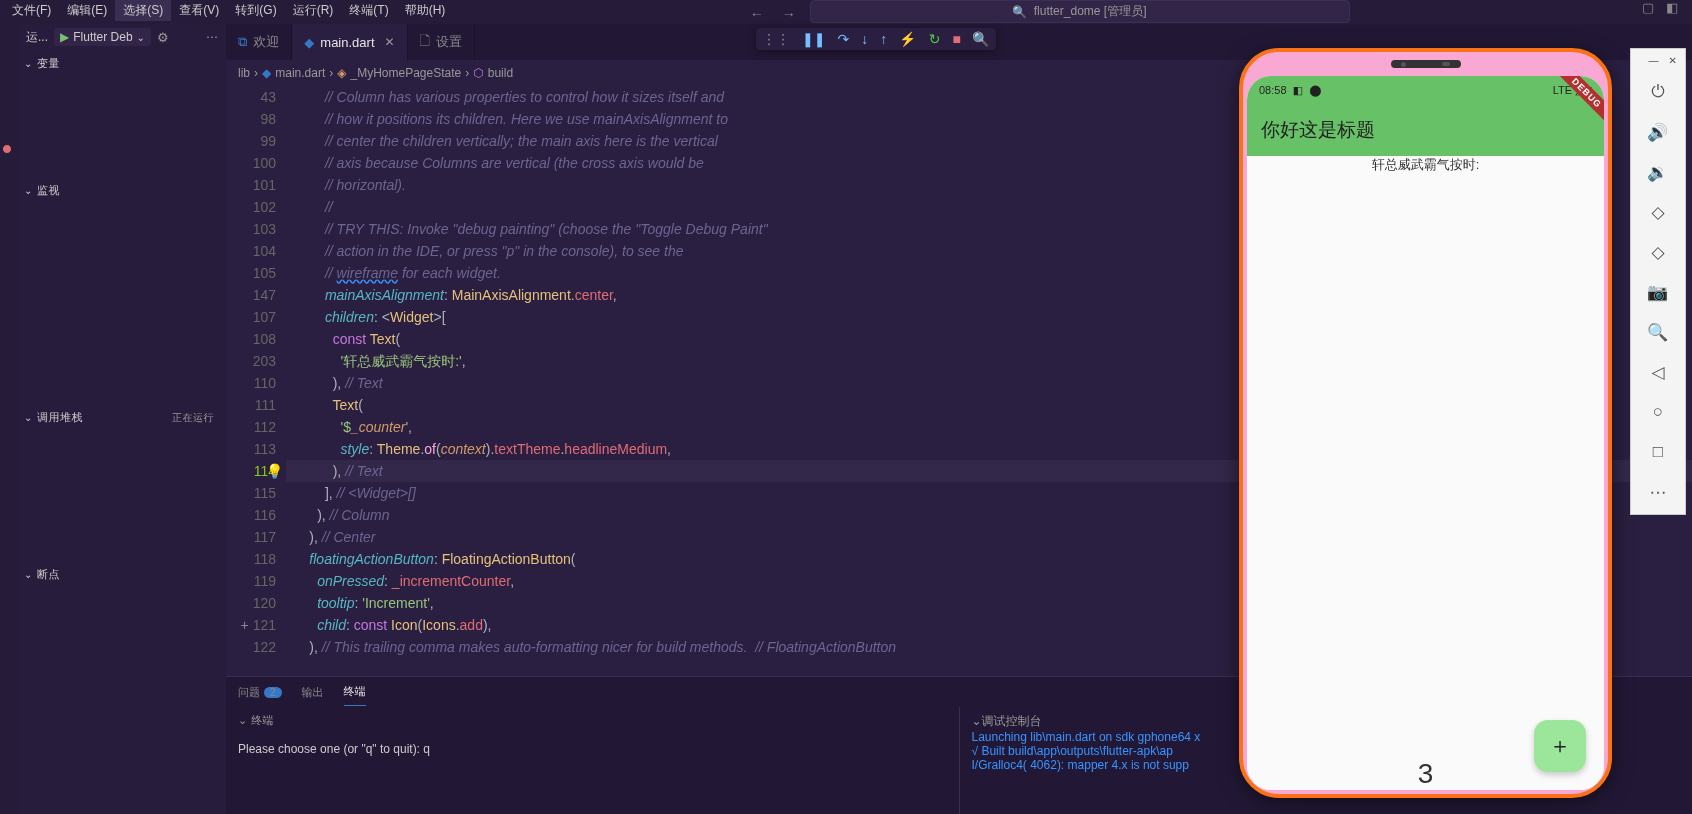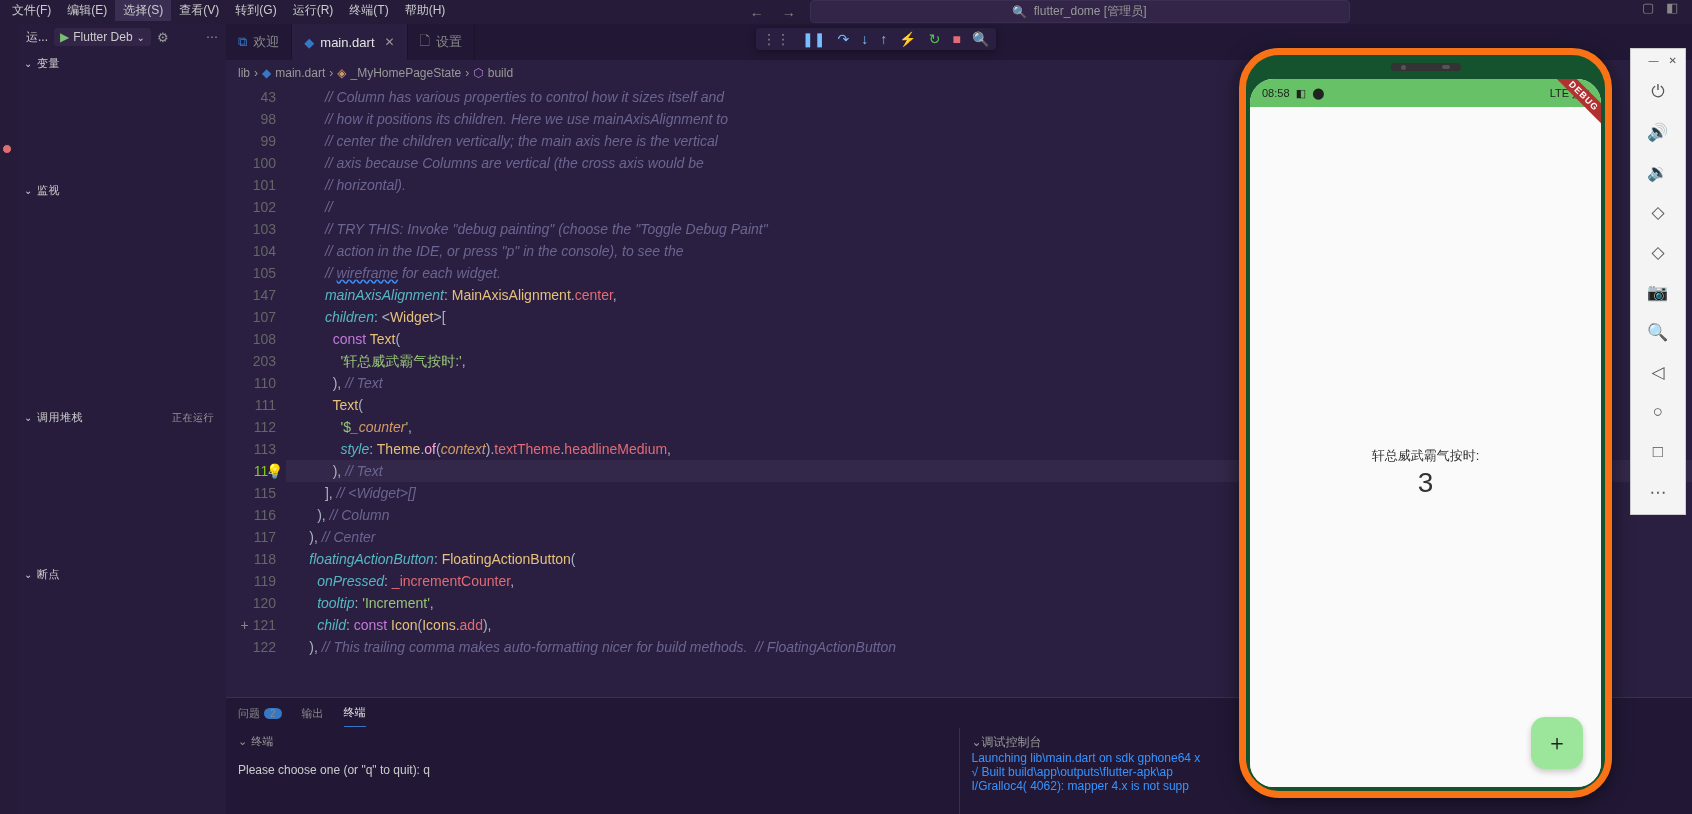--- a/index.html
+++ b/index.html
@@ -41,42 +41,42 @@
 .c-key{color:#c678dd}
 .c-prop{color:#56b6c2;font-style:italic}
 .c-class{color:#e5c07b}
 .c-str{color:#98c379}
 .c-fn{color:#f9a8d4}
 .c-var{color:#d19a66;font-style:italic}
 .c-punc{color:#abb2bf}
 .c-const{color:#e06c75}
 .cur-line{background:#332849}
 .bulb{position:absolute;left:-20px;color:#e5c07b;font-size:14px}
-.panel{height:117px;background:#221836;border-top:1px solid #3a2e52;display:flex;flex-direction:column}
+.panel{height:138px;background:#221836;border-top:1px solid #3a2e52;display:flex;flex-direction:column}
 .panel-tabs{height:30px;display:flex;align-items:center;padding:0 12px;gap:20px;font-size:11px;color:#888}
 .panel-tabs .pt{cursor:pointer;padding:6px 0}
 .panel-tabs .pt.active{color:#e4e4e4;border-bottom:1px solid #3478c6}
 .panel-tabs .badge{background:#3478c6;border-radius:8px;padding:0 6px;font-size:10px;margin-left:4px}
 .panel-body{flex:1;display:flex}
 .term{flex:1;padding:6px 12px;font-family:Consolas,monospace;font-size:12px;color:#ccc;border-right:1px solid #3a2e52}
 .term .hdr2{display:flex;align-items:center;gap:4px;font-size:11px;color:#999;padding-bottom:4px}
 .dbgcon{flex:1;padding:6px 12px;font-family:Consolas,monospace;font-size:12px}
 .dbgcon .l1{color:#3794ff}
 .dbgcon .l2{color:#3794ff}
 .dbgcon .l3{color:#3794ff}
-.emulator{position:absolute;top:48px;right:80px;width:373px;height:750px;background:#14532d;border-radius:40px;border:7px solid #f97316;overflow:hidden;box-shadow:0 4px 20px rgba(0,0,0,.5)}
+.emulator{position:absolute;top:48px;right:80px;width:373px;height:750px;background:#f9a8d4;border-radius:40px;border:4px solid #f97316;overflow:hidden;box-shadow:0 4px 20px rgba(0,0,0,.5)}
 .emulator .notch{position:absolute;top:8px;left:50%;transform:translateX(-50%);width:70px;height:8px;background:#333;border-radius:4px;display:flex;align-items:center;justify-content:space-around;gap:15px}
 .emulator .notch::before{content:"";width:5px;height:5px;background:#555;border-radius:50%}
 .emulator .notch::after{content:"";width:8px;height:4px;background:#555;border-radius:2px}
 .emulator .screen{position:absolute;top:24px;left:4px;right:4px;bottom:4px;background:#fafafa;border-radius:24px;overflow:hidden}
 .emulator .statusbar{height:28px;background:#67c267;display:flex;align-items:center;justify-content:space-between;padding:0 12px;font-size:11px;color:#222}
 .emulator .appbar{height:52px;background:#67c267;display:flex;align-items:center;padding:0 14px;font-size:19px;color:#222}
 .emulator .debug-banner{position:absolute;top:0;right:0;width:0;height:0;overflow:visible}
 .emulator .debug-banner span{position:absolute;top:10px;right:-28px;background:#b33030;color:#fff;font-size:9px;padding:2px 26px;transform:rotate(45deg);font-weight:bold;letter-spacing:1px}
-.emulator .content{position:absolute;top:80px;left:0;right:0;bottom:0;display:flex;flex-direction:column;align-items:center;justify-content:center;background:#fafafa}
+.emulator .content{position:absolute;top:80px;left:0;right:0;bottom:0;display:flex;flex-direction:column;align-items:center;justify-content:space-between;background:#fafafa}
 .emulator .content .t1{font-size:13px;color:#333}
 .emulator .content .t2{font-size:28px;color:#333;margin-top:2px}
 .emulator .fab{position:absolute;bottom:18px;right:18px;width:52px;height:52px;background:#9be69b;border-radius:14px;display:flex;align-items:center;justify-content:center;font-size:22px;color:#222;box-shadow:0 3px 6px rgba(0,0,0,.2)}
 .emuctl{position:absolute;top:48px;right:6px;width:56px;background:#f4f4f4;border:1px solid #ccc;display:flex;flex-direction:column;align-items:center;padding:4px;gap:4px}
 .emuctl .topctl{display:flex;gap:10px;width:100%;justify-content:flex-end;padding:2px 4px 4px}
 .emuctl .topctl span{font-size:10px;color:#555;cursor:pointer}
 .emuctl .btn{width:38px;height:36px;display:flex;align-items:center;justify-content:center;font-size:17px;color:#555;cursor:pointer;border-radius:3px}
 .activitybar{position:absolute;left:0;top:24px;width:18px;height:calc(100% - 24px);background:#261c3a;display:flex;flex-direction:column;align-items:center;padding-top:40px;gap:14px}
 .warn-dot{position:absolute;left:2px;top:144px;width:10px;height:10px;background:#e06c75;border-radius:50%;border:1px solid #1e1e2e}
 .running{font-size:10px;color:#999;margin-left:auto;margin-right:6px}
@@ -250,20 +250,23 @@
   </div>
 </div>
 
 <div class="emulator">
   <div class="notch"></div>
   <div class="screen">
     <div class="statusbar">
       <span><span>08:58</span> &nbsp;◧&nbsp; ⬤</span>
       <span><span>LTE</span> ◿◢</span>
     </div>
+    <div class="appbar">
+      <span>你好这是标题</span>
+    </div>
     <div class="debug-banner">
         <span>DEBUG</span>
       </div>
     <div class="content">
       <div class="t1">轩总威武霸气按时:</div>
       <div class="t2">3</div>
     </div>
     <div class="fab">
       <span>＋</span>
     </div>

